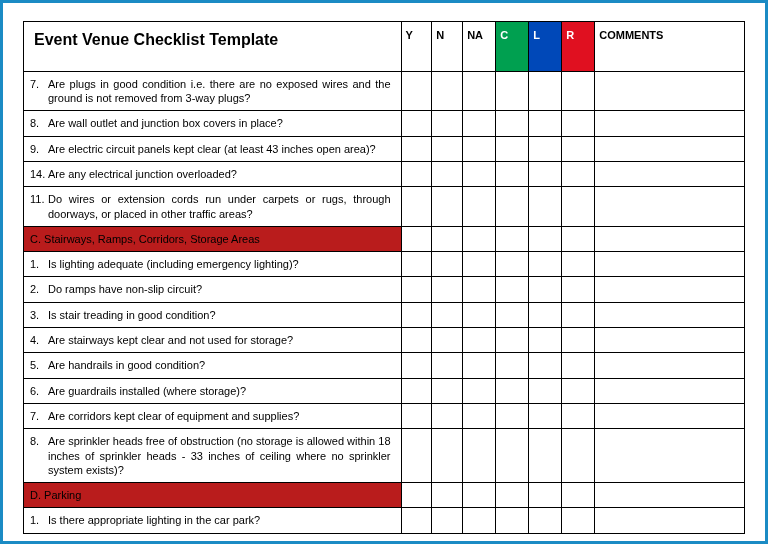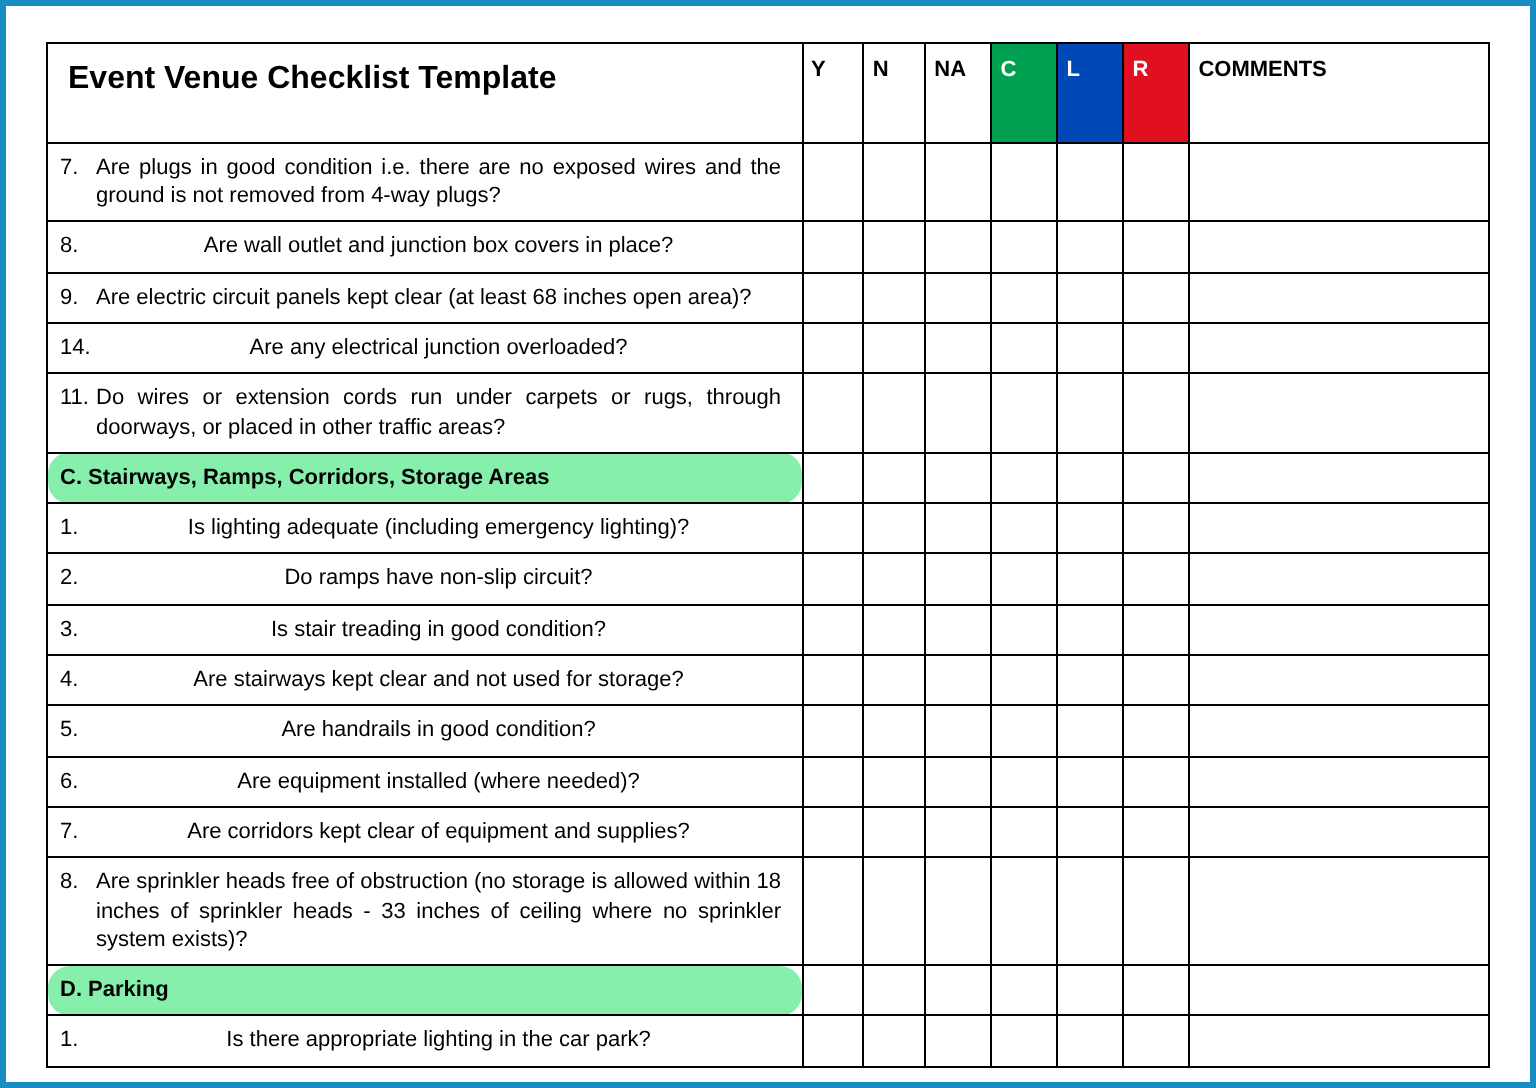--- a/index.html
+++ b/index.html
@@ -43,39 +43,38 @@
   }
   .col-q   { width: 343px; }
   .col-yn  { width: 28px; }
   .col-na  { width: 30px; }
   .col-clr { width: 30px; }
   .col-cm  { width: 136px; }
   .hdr-c { background: #00a050; color: #fff; }
   .hdr-l { background: #0048b8; color: #fff; }
   .hdr-r { background: #e01020; color: #fff; }
   .section td:first-child {
-    background: #86efac;
-    font-weight: bold;
-    border-radius: 11px;
+    background: #b91c1c;
+    font-weight: normal;
   }
   .num-row td.q {
     text-align: justify;
   }
   .num {
     display: inline-block;
     width: 18px;
     vertical-align: top;
   }
   .qtxt {
     display: inline-block;
     width: calc(100% - 22px);
     vertical-align: top;
     text-align: justify;
   }
-  .qtxt.noj { text-align: center; }
+  .qtxt.noj { text-align: left; }
 </style>
 </head>
 <body>
 
 <div class="frame">
 <table>
   <colgroup>
     <col class="col-q">
         <col class="col-yn">
         <col class="col-yn">
@@ -91,41 +90,41 @@
     <th>Y</th>
     <th>N</th>
     <th>NA</th>
     <th class="hdr-c">C</th>
     <th class="hdr-l">L</th>
     <th class="hdr-r">R</th>
     <th>COMMENTS</th>
   </tr>
 
   <tr class="num-row">
-          <td class="q"><span class="num">7.</span><span class="qtxt">Are plugs in good condition i.e. there are no exposed wires and the ground is not removed from 4-way plugs?</span></td>
+          <td class="q"><span class="num">7.</span><span class="qtxt">Are plugs in good condition i.e. there are no exposed wires and the ground is not removed from 3-way plugs?</span></td>
           <td></td>
           <td></td>
           <td></td>
           <td></td>
           <td></td>
           <td></td>
           <td></td>
         </tr>
   <tr class="num-row">
           <td class="q"><span class="num">8.</span><span class="qtxt noj">Are wall outlet and junction box covers in place?</span></td>
           <td></td>
           <td></td>
           <td></td>
           <td></td>
           <td></td>
           <td></td>
           <td></td>
         </tr>
   <tr class="num-row">
-          <td class="q"><span class="num">9.</span><span class="qtxt">Are electric circuit panels kept clear (at least 68 inches open area)?</span></td>
+          <td class="q"><span class="num">9.</span><span class="qtxt">Are electric circuit panels kept clear (at least 43 inches open area)?</span></td>
           <td></td>
           <td></td>
           <td></td>
           <td></td>
           <td></td>
           <td></td>
           <td></td>
         </tr>
   <tr class="num-row">
           <td class="q"><span class="num">14.</span><span class="qtxt noj">Are any electrical junction overloaded?</span></td>
@@ -203,21 +202,21 @@
           <td class="q"><span class="num">5.</span><span class="qtxt noj">Are handrails in good condition?</span></td>
           <td></td>
           <td></td>
           <td></td>
           <td></td>
           <td></td>
           <td></td>
           <td></td>
         </tr>
   <tr class="num-row">
-          <td class="q"><span class="num">6.</span><span class="qtxt noj">Are equipment installed (where needed)?</span></td>
+          <td class="q"><span class="num">6.</span><span class="qtxt noj">Are guardrails installed (where storage)?</span></td>
           <td></td>
           <td></td>
           <td></td>
           <td></td>
           <td></td>
           <td></td>
           <td></td>
         </tr>
   <tr class="num-row">
           <td class="q"><span class="num">7.</span><span class="qtxt noj">Are corridors kept clear of equipment and supplies?</span></td>

